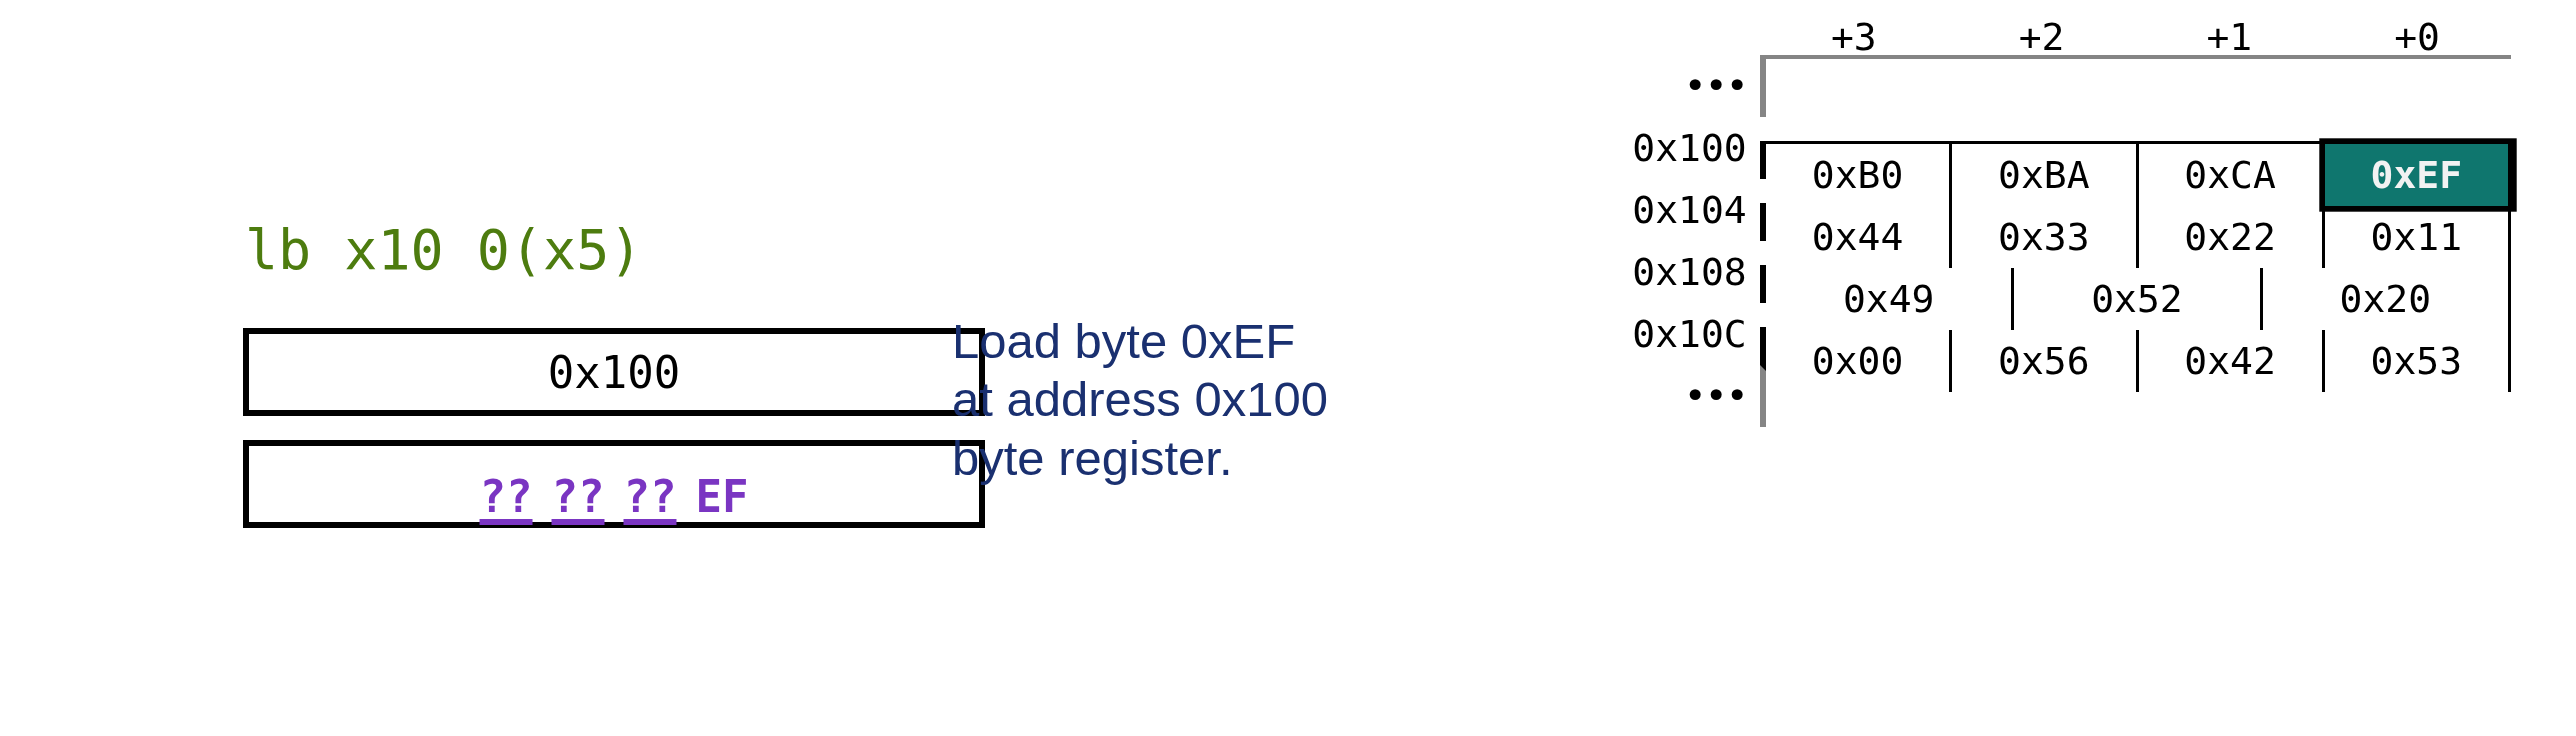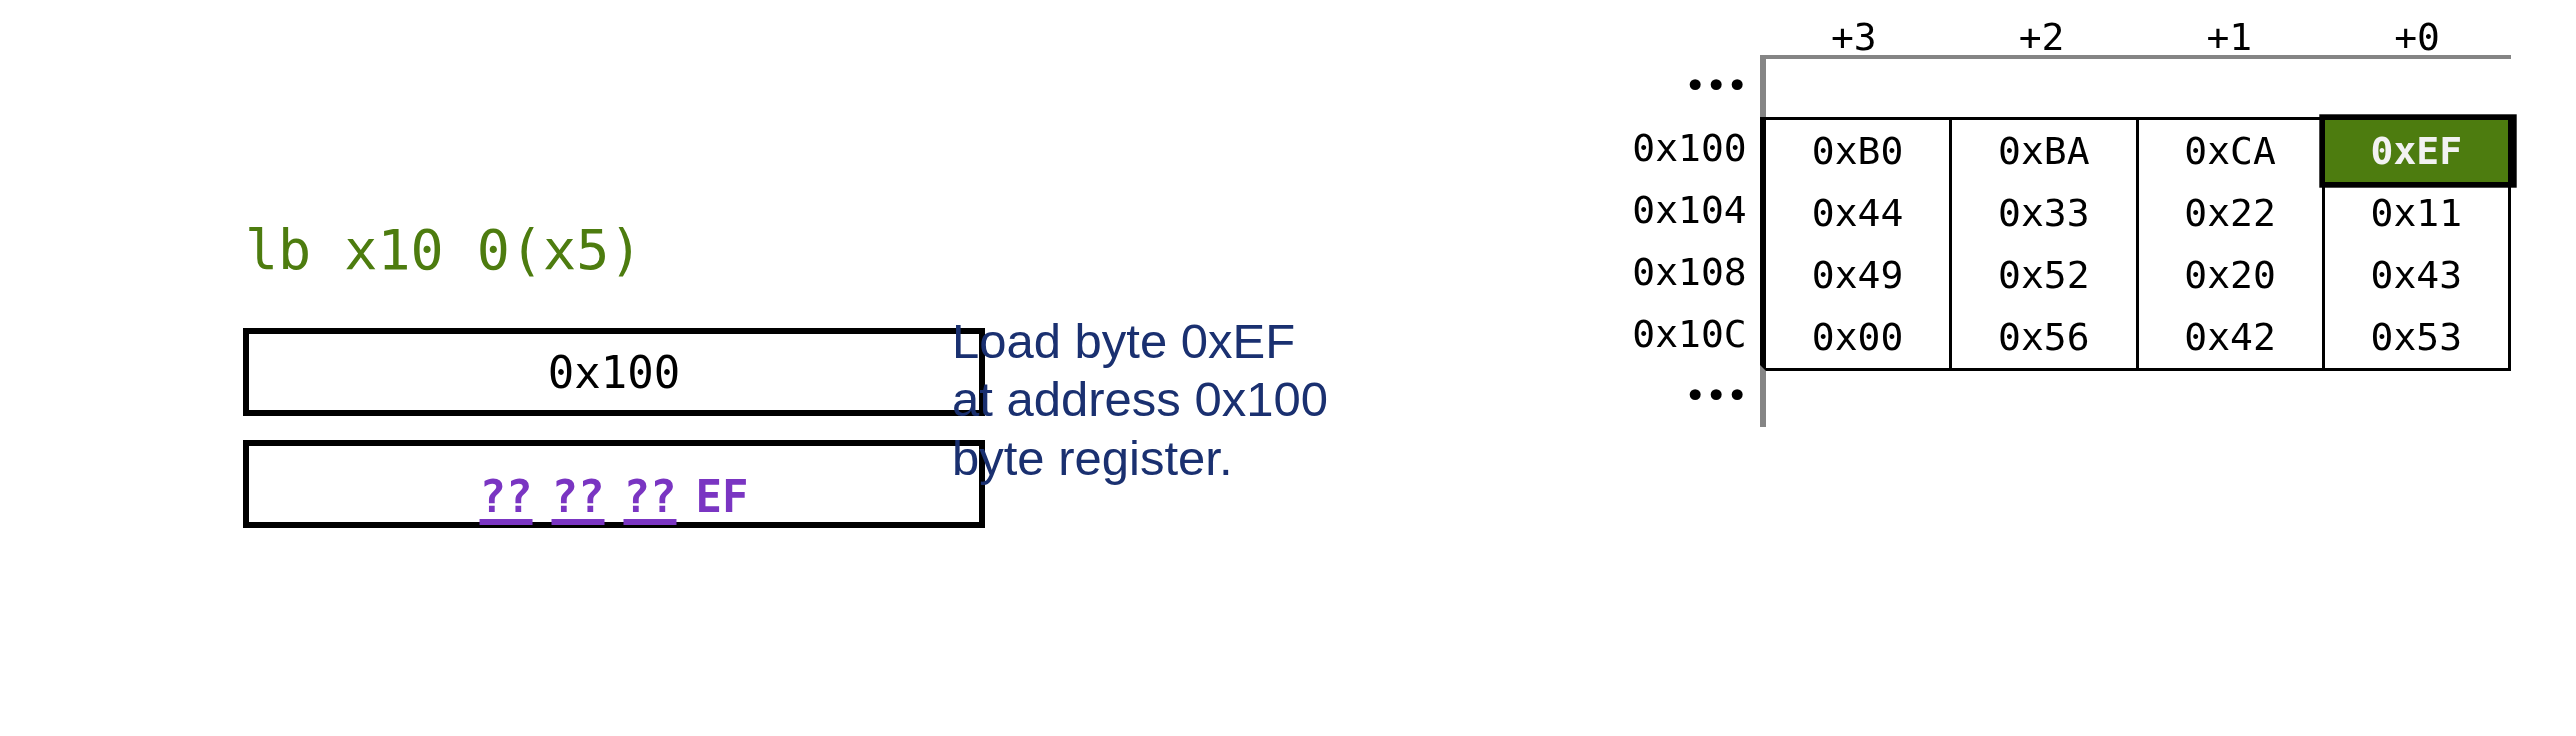--- a/index.html
+++ b/index.html
@@ -168,40 +168,41 @@
   .row-ellipsis-top .cells-wrap {
     border-top: 4.8px solid #858585;
   }
   .row-ellipsis-bottom .cells-wrap {
     border-top: 6.7px solid #000000;
   }
 
   .row-data .cells-wrap {
     border-left: 6.7px solid #000000;
     border-top: 3.8px solid #000000;
+    margin-top: 24px;
   }
   .row-data.first-data .cells-wrap { border-top: 3.8px solid #000000; }
   .row-data.last-data .cells-wrap { }
 
   .byte-cell {
     flex: 1 1 0;
     box-sizing: border-box;
     border-right: 3.8px solid #000000;
     display: flex;
     align-items: center;
     justify-content: center;
     font-family: "DejaVu Sans Mono", "Liberation Mono", monospace;
     font-size: 38px;
     color: #000000;
     background: #ffffff;
     height: 62px;
     position: relative;
   }
   .byte-cell.highlight {
-    background: #4d7c0f;
+    background: #0f766e;
     color: #f2f2f2;
     font-weight: bold;
     box-shadow: 0 0 0 5.7px #000000;
     z-index: 5;
   }
 </style>
 </head>
 <body>
 
 <div id="left-panel">
@@ -269,21 +270,20 @@
         <div class="byte-cell">0x11</div>
       </div>
     </div>
 
     <div class="mem-row row-data">
       <div class="addr-cell">0x108</div>
       <div class="cells-wrap">
         <div class="byte-cell">0x49</div>
         <div class="byte-cell">0x52</div>
         <div class="byte-cell">0x20</div>
-        <div class="byte-cell">0x43</div>
       </div>
     </div>
 
     <div class="mem-row row-data last-data">
       <div class="addr-cell">0x10C</div>
       <div class="cells-wrap">
         <div class="byte-cell">0x00</div>
         <div class="byte-cell">0x56</div>
         <div class="byte-cell">0x42</div>
         <div class="byte-cell">0x53</div>

